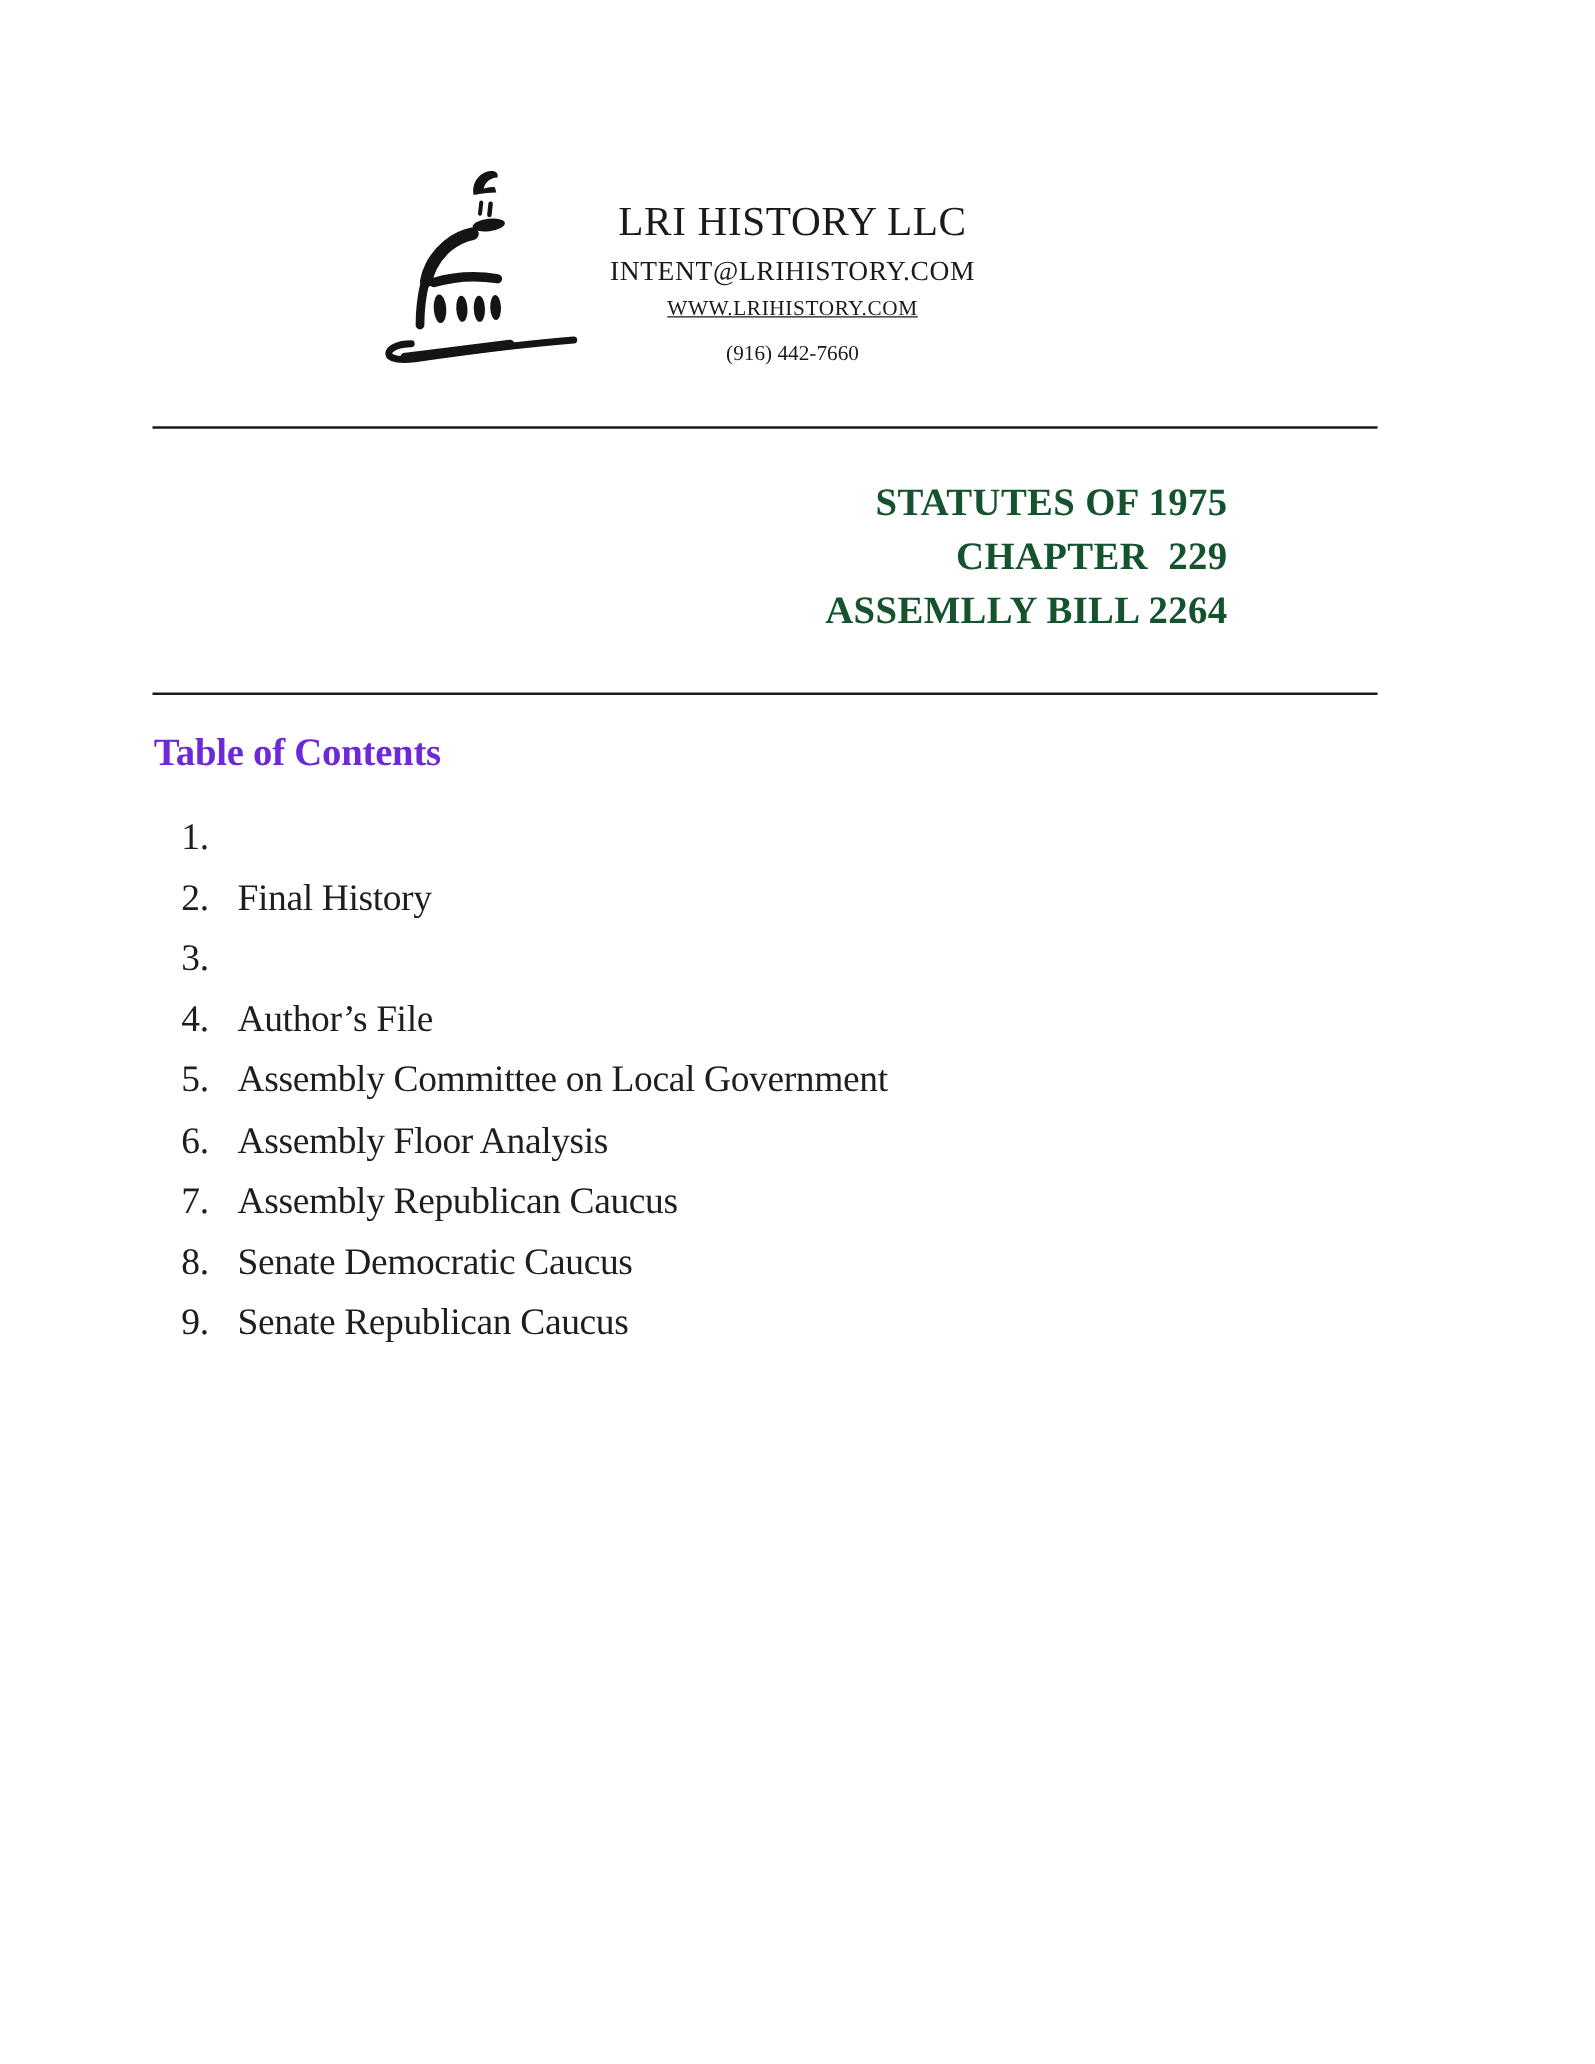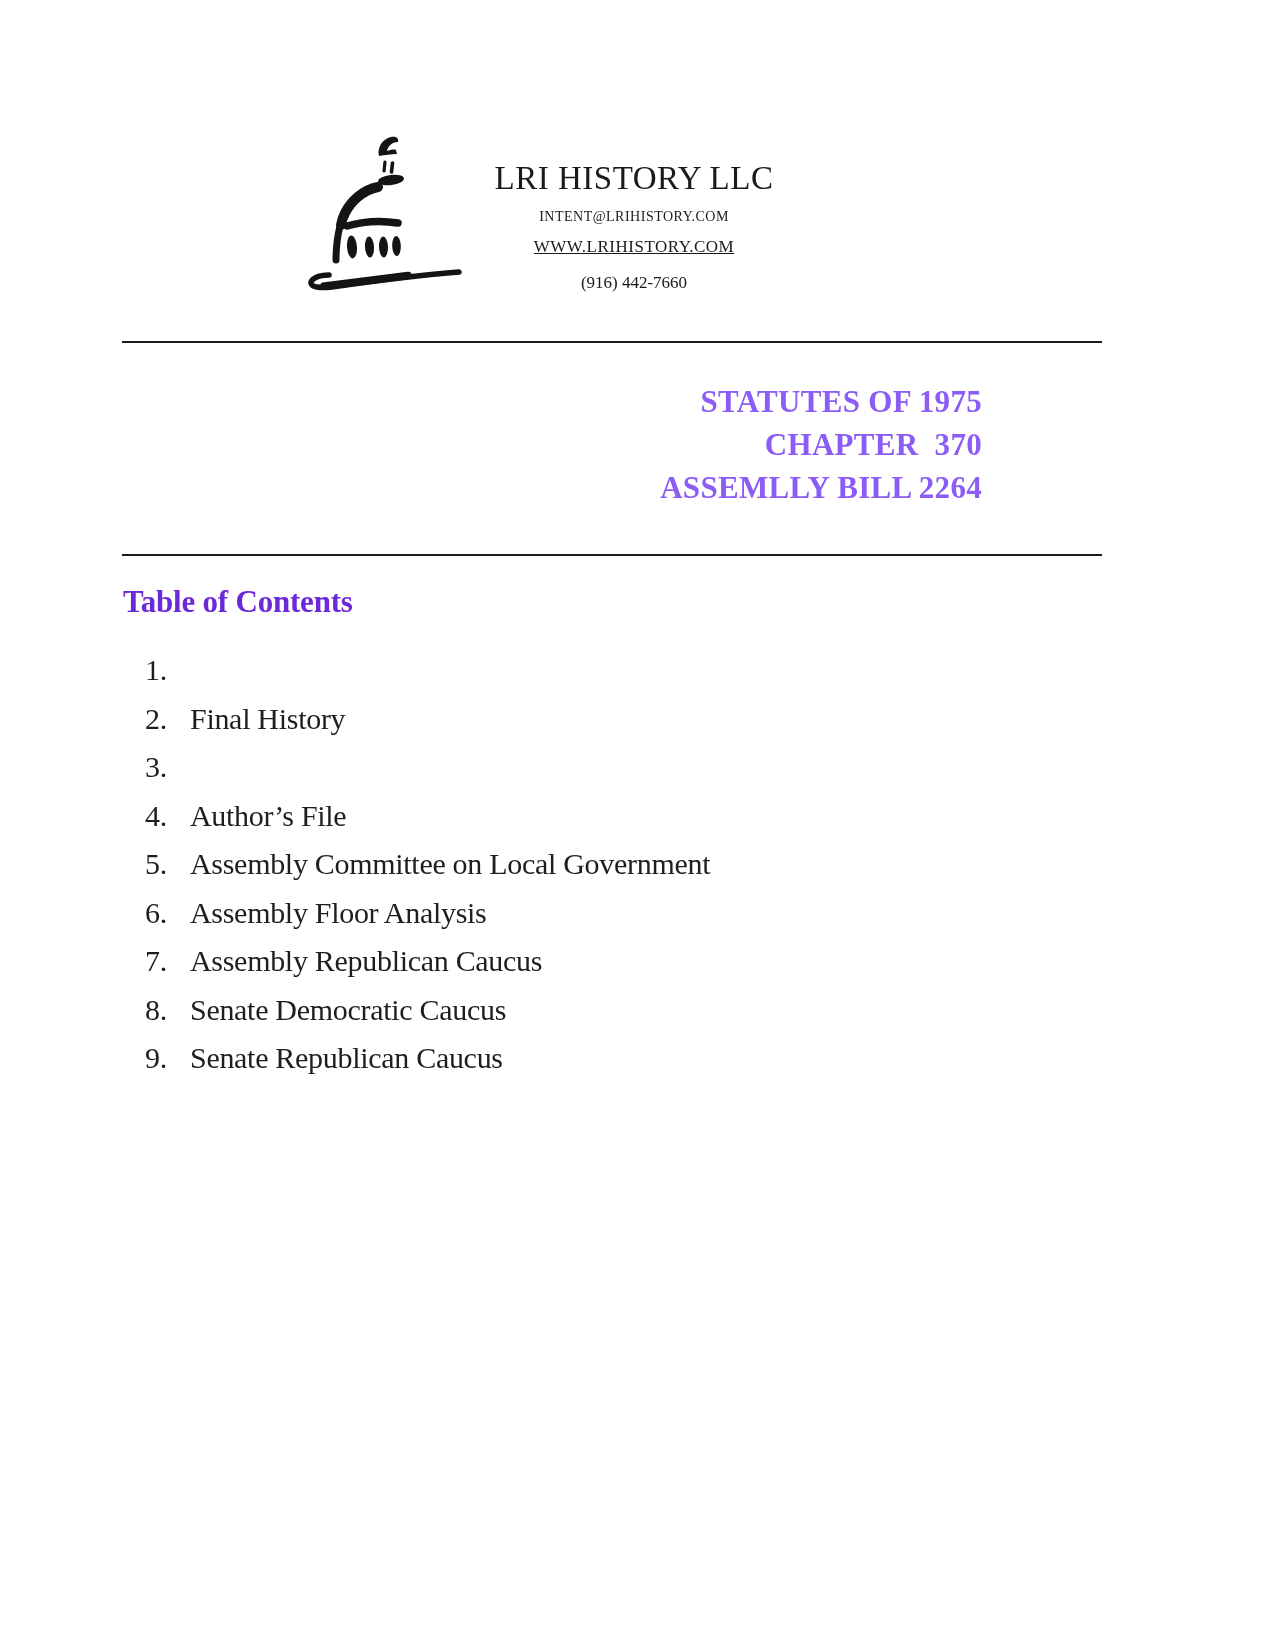--- a/index.html
+++ b/index.html
@@ -20,21 +20,21 @@
     width:184px; height:172px;
   }
   .lh-text{
     position:absolute;
     left:454px; top:161px;
     width:360px;
     text-align:center;
     color:#1a1a1a;
   }
   .company{font-size:33px; line-height:34px; letter-spacing:0.5px;}
-  .email  {margin-top:12px; font-size:14px; line-height:20px; letter-spacing:0.5px;}
+  .email  {margin-top:12px; font-size:22px; line-height:20px; letter-spacing:0.5px;}
   .website{margin-top:10px; font-size:17px; line-height:20px; letter-spacing:0.5px;text-decoration:underline;}
   .phone  {margin-top:16px;  font-size:17px; line-height:20px;}
 
   
   .rule{
     position:absolute;
     left:122px;
     width:980px;
     height:2px;
     background:#1b1b1b;
@@ -122,23 +122,23 @@
     <div class="lh-text">
       <div class="company">LRI HISTORY LLC</div>
       <div class="email">INTENT@LRIHISTORY.COM</div>
       <div class="website">WWW.LRIHISTORY.COM</div>
       <div class="phone">(916) 442-7660</div>
     </div>
   </div>
 
   <div class="rule rule1"></div>
 
-  <div class="title-block" style="color: #8b5cf6;">
+  <div class="title-block" style="color: #14532d;">
     <div class="title-line">STATUTES OF 1975</div>
-    <div class="title-line">CHAPTER  370</div>
+    <div class="title-line">CHAPTER  229</div>
     <div class="title-line">ASSEMLLY BILL 2264</div>
   </div>
 
   <div class="rule rule2"></div>
 
   <h2 class="toc-heading">Table of Contents</h2>
   <ol class="toc-list" id="toc-list">
       <li class="toc-row">
         <span class="toc-num">1.</span>
       </li>

